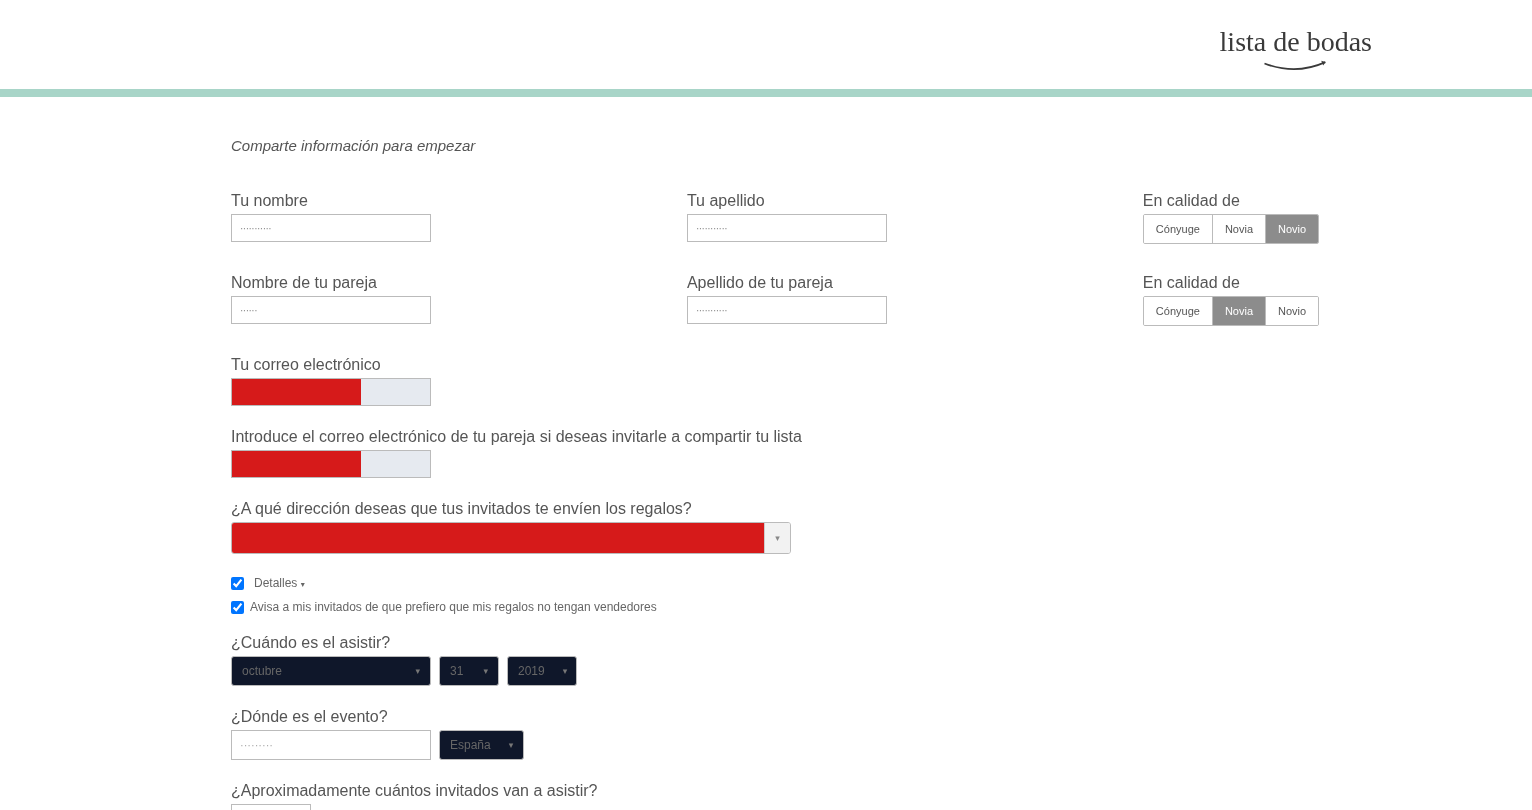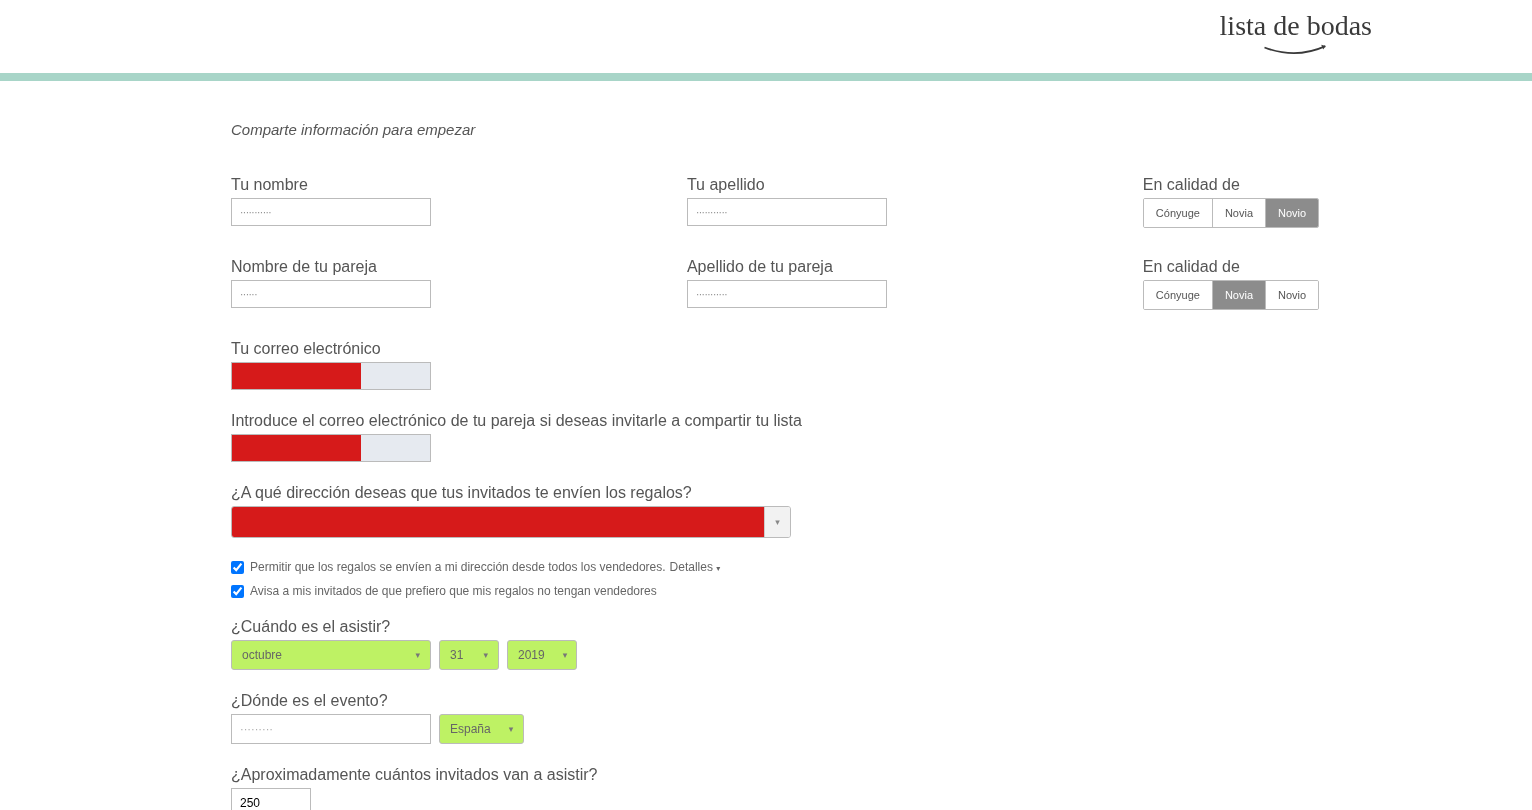--- a/index.html
+++ b/index.html
@@ -1,17 +1,17 @@
 <!DOCTYPE html>
 <html><head>
 <meta charset="utf-8">
 <style>
 * { box-sizing: border-box; margin: 0; padding: 0; }
 body { font-family: Arial, Helvetica, sans-serif; background: #fff; color: #333; }
-.header { text-align: right; padding: 10px 160px 15px; }
+.header { text-align: right; padding: 26px 160px 15px; }
 .brand-text { font-family: Georgia, 'Times New Roman', serif; font-size: 28px; color: #3a3a3a; display: inline-block; }
 .brand-arrow { display: block; width: 70px; margin: 2px auto 0; }
 .header-inner { display: inline-block; text-align: center; }
 .divider { height: 8px; background: #a8d5c8; width: 100%; }
 .content { max-width: 1270px; margin: 0 auto; padding: 40px 60px 40px 100px; }
 .page-title { font-size: 26px; font-weight: 400; color: #2a2a2a; margin-bottom: 6px; }
 .page-subtitle { font-size: 15px; color: #555; font-style: italic; margin-bottom: 38px; }
 .form-row { display: flex; gap: 0; margin-bottom: 18px; }
 .form-col-left { width: 460px; padding-right: 20px; }
 .form-col-mid { width: 460px; padding-right: 20px; }
@@ -24,21 +24,21 @@
 .btn-group button:last-child { border-right: none; }
 .btn-group button.active { background: #8c8c8c; color: #fff; }
 .half-red { position: relative; border: 1px solid #bbb; height: 28px; background: #e6eaf0; width: 200px; }
 .half-red::before { content: ""; position: absolute; left: 0; top: 0; bottom: 0; width: 65%; background: #d61a1a; }
 .red-select { display: flex; border: 1px solid #bbb; border-radius: 3px; width: 560px; height: 32px; overflow: hidden; }
 .red-select-body { flex: 1; background: #d61a1a; }
 .red-select-caret { width: 26px; display: flex; align-items: center; justify-content: center; background: #f2f2f2; border-left: 1px solid #ccc; color: #888; font-size: 9px; }
 .checkbox-row { display: flex; align-items: center; font-size: 12px; color: #666; margin-bottom: 10px; }
 .checkbox-row input { margin-right: 6px; }
 .link-like { color: #666; margin-left: 4px; }
-.select-box { border: 1px solid #bbb; border-radius: 3px; height: 30px; padding: 0 10px; background: #bef264; display: inline-flex; align-items: center; justify-content: space-between; font-size: 12px; color: #666; cursor: pointer; gap: 10px; }
+.select-box { border: 1px solid #bbb; border-radius: 3px; height: 30px; padding: 0 10px; background: #0f172a; display: inline-flex; align-items: center; justify-content: space-between; font-size: 12px; color: #666; cursor: pointer; gap: 10px; }
 .caret { font-size: 9px; color: #777; margin-left: 8px; }
 .date-row { display: flex; gap: 8px; margin-top: 4px; }
 .num-input { width: 80px; border: 1px solid #bbb; padding: 6px 8px; font-size: 12px; height: 30px; }
 .city-input { width: 200px; border: 1px solid #bbb; padding: 6px 8px; font-size: 11px; height: 30px; color: #aaa; }
 .section { margin-bottom: 22px; }
 .fw { display: block; }
 </style>
 </head>
 <body>
 
@@ -108,21 +108,20 @@
   <div class="section">
     <label class="field-label fw" style="font-weight:normal">¿A qué dirección deseas que tus invitados te envíen los regalos?</label>
     <div class="red-select">
       <div class="red-select-body"></div>
       <div class="red-select-caret">▾</div>
     </div>
   </div>
 
   <div class="checkbox-row">
     <input type="checkbox" checked="" style="">
-    <span>Permitir que los regalos se envíen a mi dirección desde todos los vendedores.</span>
     <span class="link-like"><span>Detalles</span> <span style="font-size:8px">▾</span></span>
   </div>
   <div class="checkbox-row" style="margin-bottom:20px">
     <input type="checkbox" checked="" style="">
     <span>Avisa a mis invitados de que prefiero que mis regalos no tengan vendedores</span>
   </div>
 
   <div class="section">
     <label class="field-label fw">¿Cuándo es el asistir?</label>
     <div class="date-row">

